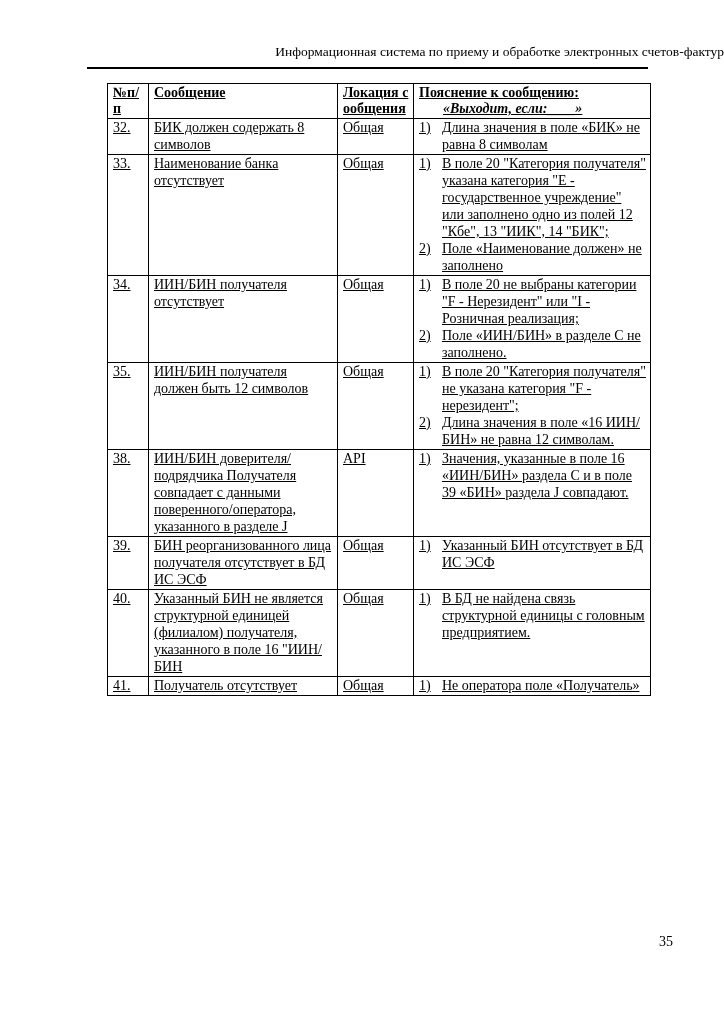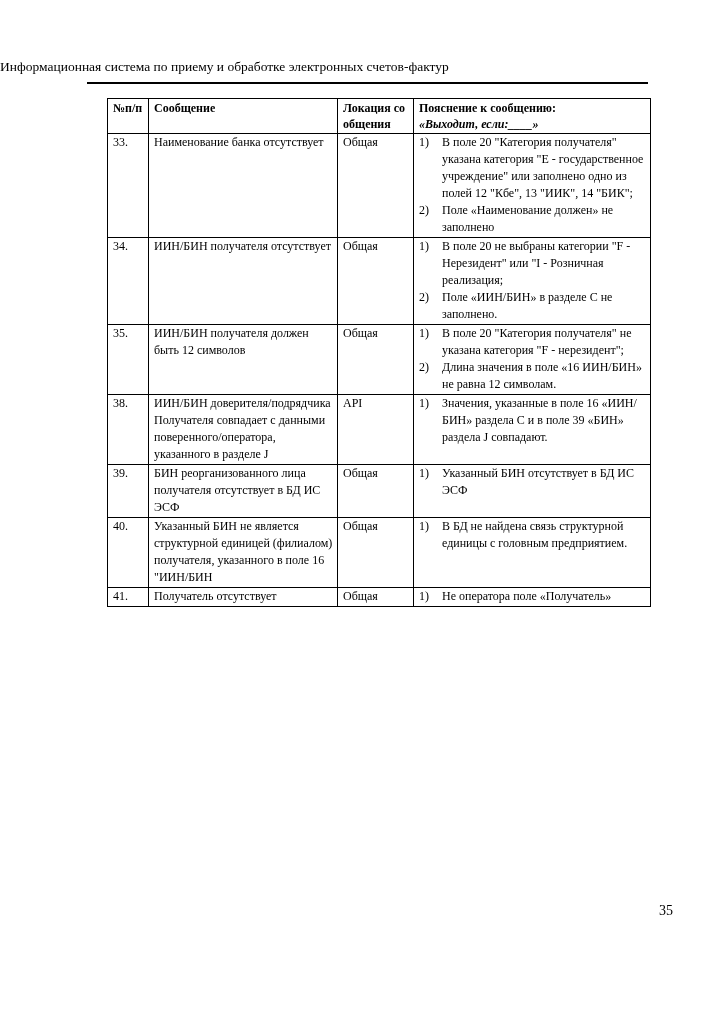--- a/index.html
+++ b/index.html
@@ -7,65 +7,67 @@
     position: relative;
     width: 724px;
     height: 1024px;
     background: #ffffff;
     font-family: "Liberation Serif", "DejaVu Serif", serif;
     color: #000000;
     overflow: hidden;
     margin: 0 auto;
   }
   .doc-header {
-    padding-top: 58px;
-    text-align: left;
+    padding-top: 43px;
+    text-align: right;
     font-size: 13.5px;
     line-height: 17px;
   }
   .header-rule {
     margin: 7px 0 0 87px;
     width: 561px;
     height: 0;
     border: none;
     border-top: 2px solid #000;
   }
   table.msg-table {
     margin: 14px 0 0 107px;
     width: 543px;
     border-collapse: collapse;
     table-layout: fixed;
-    font-size: 12px;
+    font-size: 14px;
     line-height: 17px;
+    text-decoration: underline;
   }
   table.msg-table th, table.msg-table td {
     border: 1px solid #000;
     vertical-align: top;
     padding: 0 4px 1px 5px;
     text-align: left;
   }
   table.msg-table th {
     font-weight: bold;
     line-height: 16px;
     padding-top: 1px;
   }
   th.th-num, th.th-loc {
     word-break: break-all;
     overflow-wrap: anywhere;
   }
   .expl-sub {
     display: block;
     font-style: italic;
+    margin-left: 24px;
   }
   .expl-item { display: flex; }
   .expl-num  { flex: 0 0 23px; }
   .expl-text { flex: 1 1 auto; }
   .page-number {
     position: absolute;
-    top: 903px;
+    top: 934px;
     right: 51px;
     font-size: 14px;
   }
 </style>
 </head>
 <body>
 
 <div class="page">
 
   <div class="doc-header">
@@ -84,20 +86,31 @@
     <thead>
       <tr>
         <th class="th-num">№п/п</th>
         <th>Сообщение</th>
         <th class="th-loc">Локация сообщения</th>
         <th><span>Пояснение к сообщению:</span><span class="expl-sub">«Выходит, если:____»</span></th>
       </tr>
     </thead>
     <tbody id="table-body">
         <tr>
+          <td><span>32.</span></td>
+          <td><span>БИК должен содержать 8 символов</span></td>
+          <td><span>Общая</span></td>
+          <td>
+            <div class="expl-item">
+              <span class="expl-num">1)</span>
+              <span class="expl-text">Длина значения в поле «БИК» не равна 8 символам</span>
+            </div>
+          </td>
+        </tr>
+        <tr>
           <td><span>33.</span></td>
           <td><span>Наименование банка отсутствует</span></td>
           <td><span>Общая</span></td>
           <td>
             <div class="expl-item">
               <span class="expl-num">1)</span>
               <span class="expl-text">В поле 20 "Категория получателя" указана категория "Е - государственное учреждение" или заполнено одно из полей 12 "Кбе", 13 "ИИК", 14 "БИК";</span>
             </div>
             <div class="expl-item">
               <span class="expl-num">2)</span>

